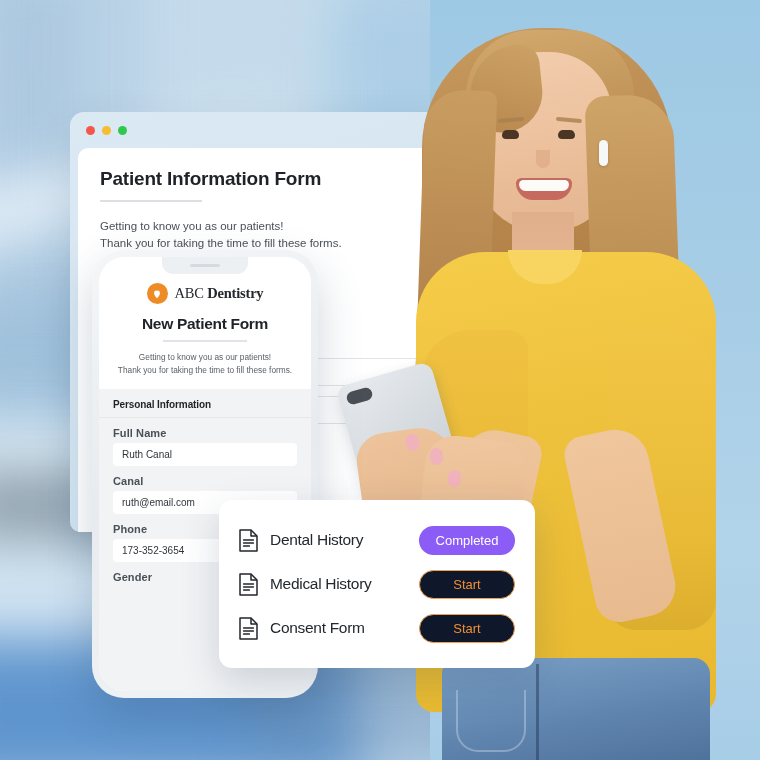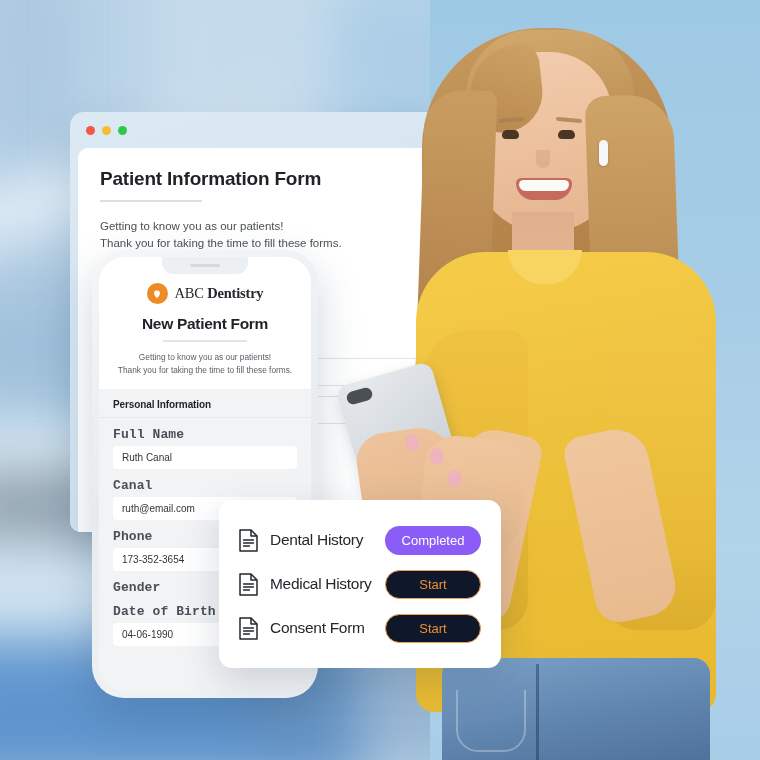--- a/index.html
+++ b/index.html
@@ -193,26 +193,25 @@
     letter-spacing: -0.1px;
   }
   .fields {
     background: #f2f3f5;
     padding: 9px 14px 16px 14px;
     height: 100%;
     box-sizing: border-box;
   }
   .field { margin-bottom: 9px; }
   .field-label {
-    font-size: 13px;
+    font-size: 11px;
     font-weight: bold;
     color: #4a5057;
     margin-bottom: 4px;
     letter-spacing: .1px;
-    font-family: Liberation Mono, monospace;
   }
   .field-value {
     background: #fff;
     border-radius: 4px;
     height: 23px;
     display: flex;
     align-items: center;
     padding-left: 9px;
     font-size: 10px;
     color: #30353b;
@@ -354,21 +353,21 @@
     position: absolute; left: 126px; top: 690px; width: 66px; height: 60px;
     border: 2px solid rgba(230,235,245,.35);
     border-radius: 0 0 22px 22px;
     border-top: 0;
   }
 
   
   .forms-card {
     position: absolute;
     left: 219px; top: 500px;
-    width: 282px;
+    width: 316px;
     background: #ffffff;
     border-radius: 13px;
     padding: 18px 20px;
     box-sizing: border-box;
     box-shadow: 0 14px 38px rgba(30,55,85,.18);
   }
   .form-row {
     display: flex;
     align-items: center;
     height: 44px;
@@ -518,24 +517,20 @@
           <div class="field-label">Canal</div>
           <div class="field-value">ruth@email.com</div>
         </div>
         <div class="field">
           <div class="field-label">Phone</div>
           <div class="field-value">173-352-3654</div>
         </div>
         <div class="field">
           <div class="field-label">Gender</div>
         </div>
-        <div class="field">
-          <div class="field-label">Date of Birth</div>
-          <div class="field-value">04-06-1990</div>
-        </div>
       </div>
     </div>
   </div>
 
   <div class="forms-card">
 
     <div class="form-row">
       <span class="doc-icon">
         <svg width="19" height="23" viewBox="0 0 19 23" aria-hidden="true">
           <path d="M1 1h11l6 6v15H1z" fill="#fff" stroke="#22272c" stroke-width="1.5" stroke-linejoin="round"></path>

